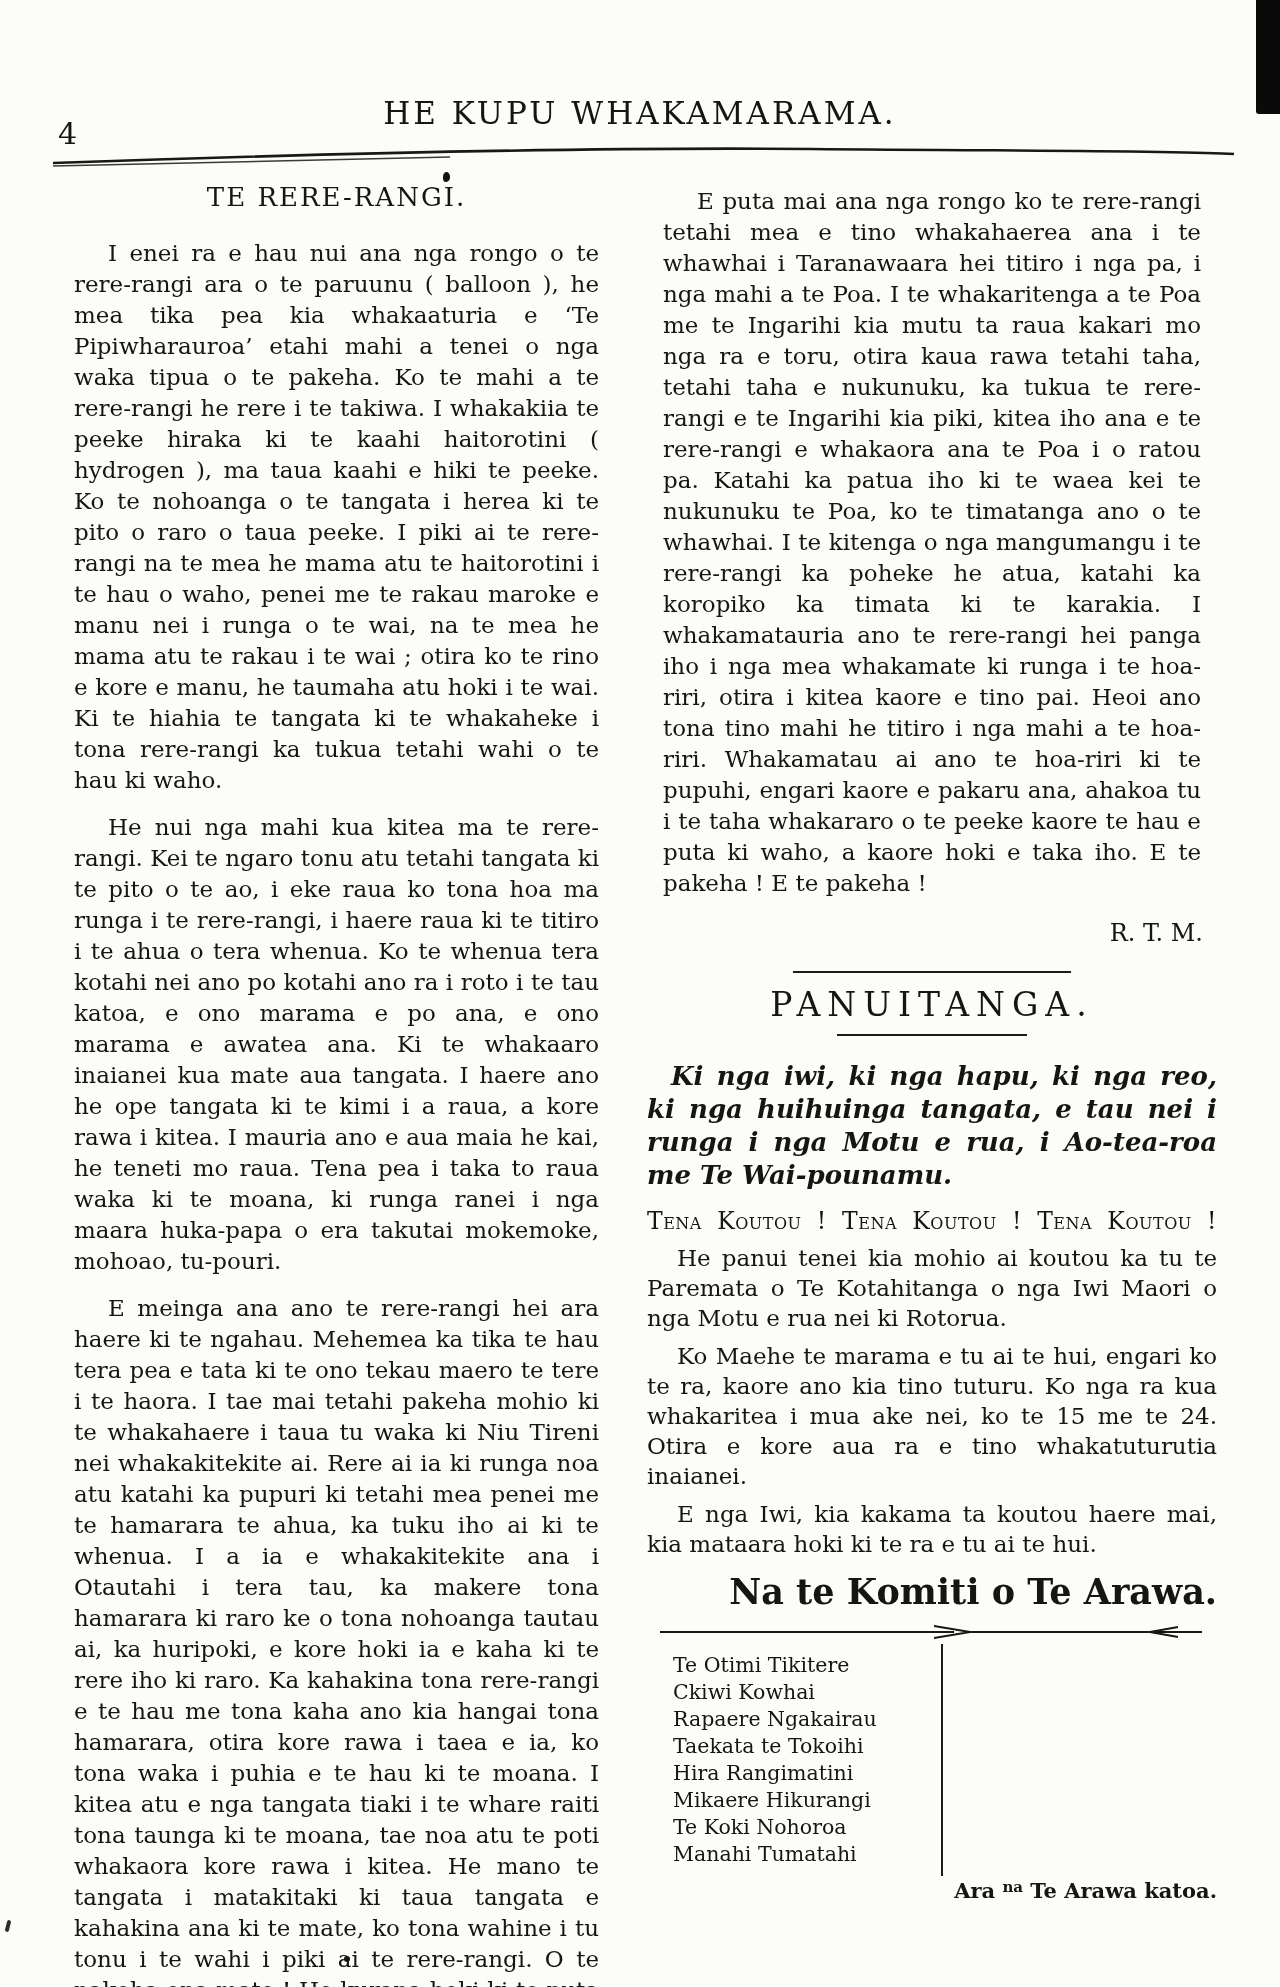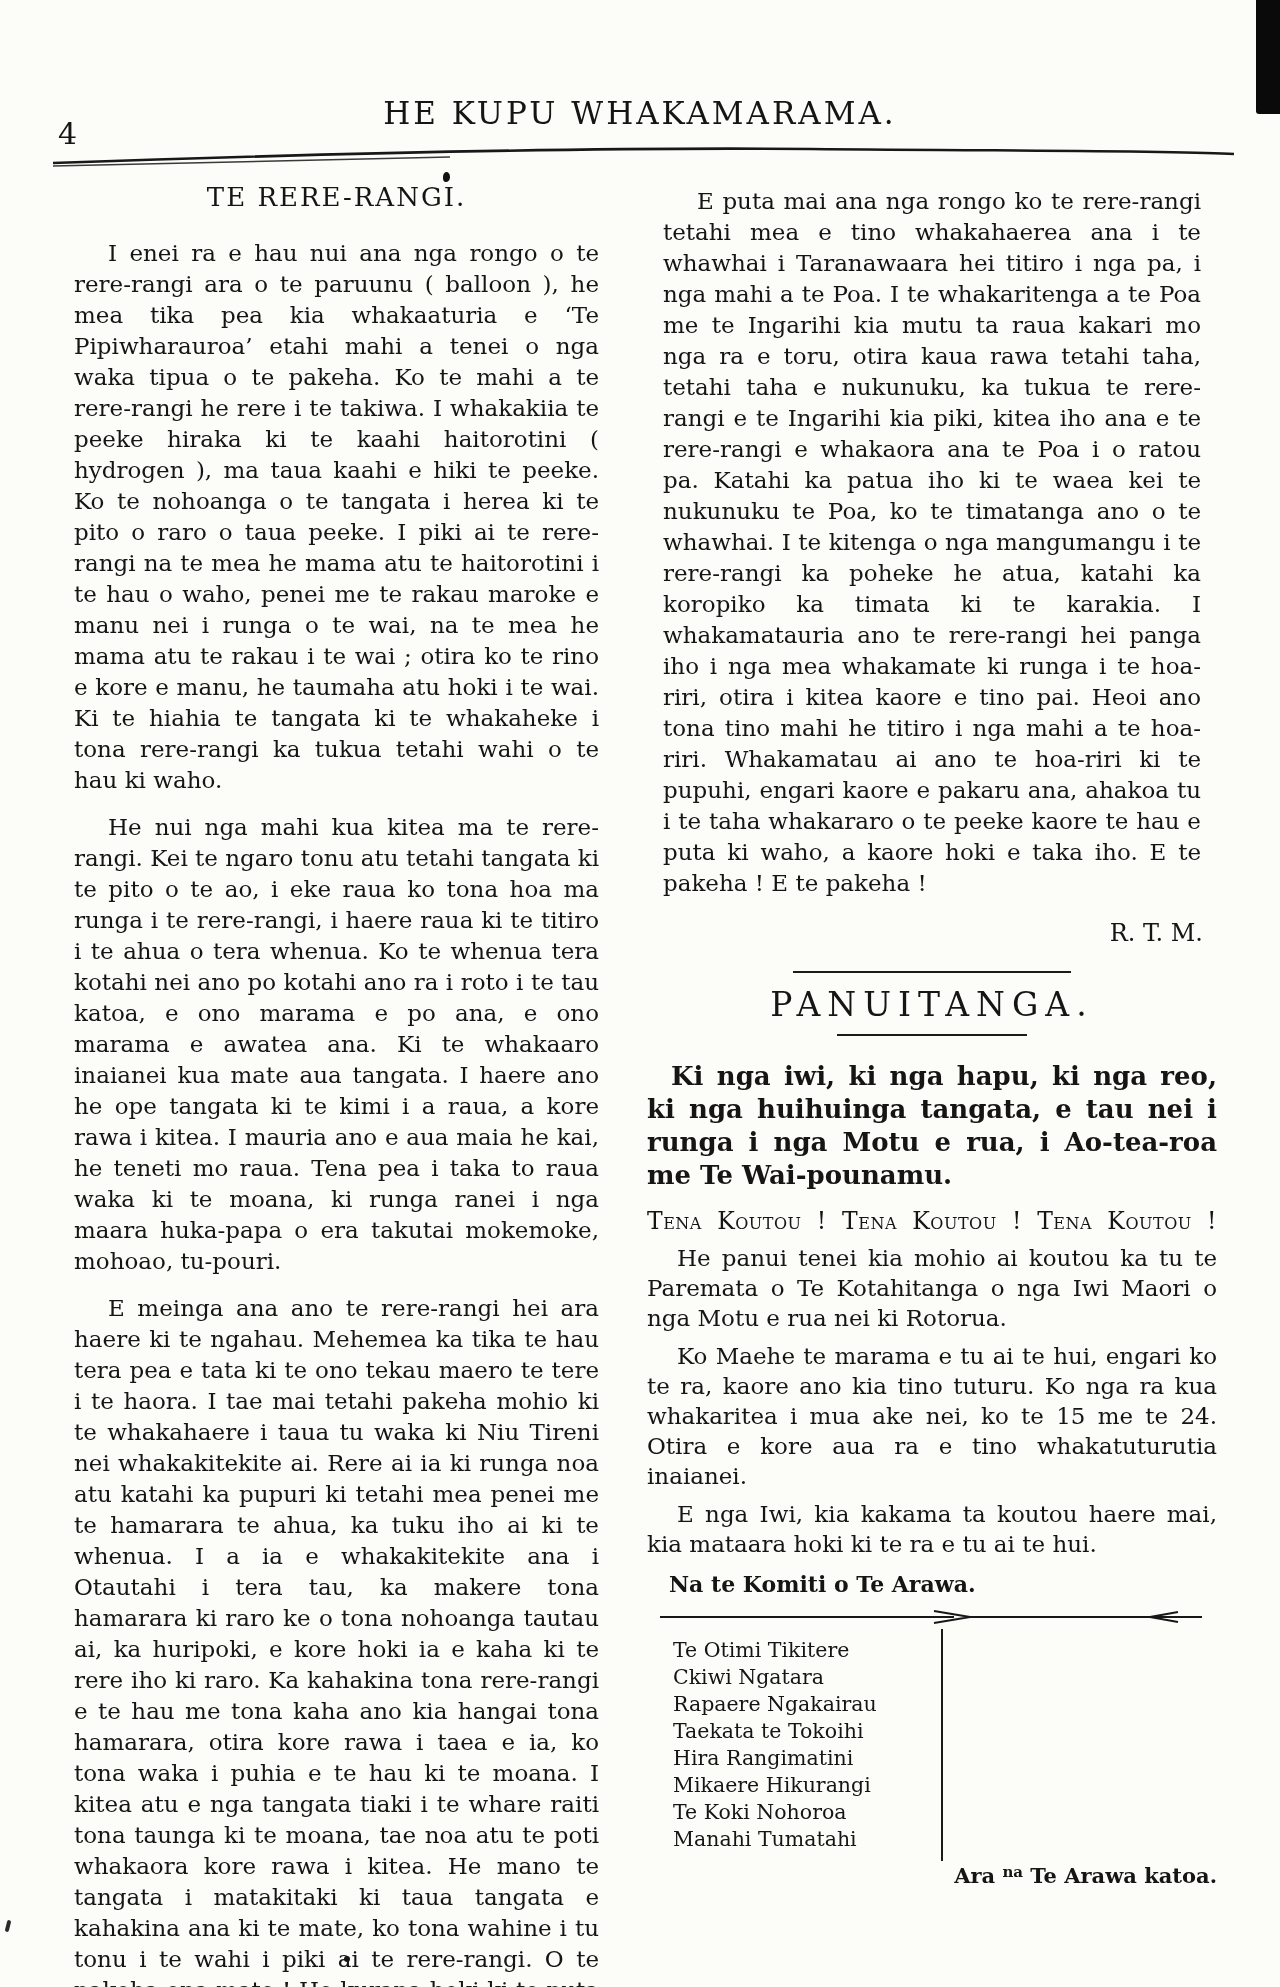--- a/index.html
+++ b/index.html
@@ -34,32 +34,32 @@
 
   .rule-short  { width:278px; height:2px; background:#1c1b1a; margin:20px auto 8px auto; }
   .panui-heading {
     text-align:center; font-size:33px; font-weight:normal;
     letter-spacing:7px; margin:12px 0 10px 0;
   }
   .rule-short2 { width:190px; height:2px; background:#1c1b1a; margin:0 auto; }
 
   .address {
     font-weight:bold; font-size:26px; line-height:33px;
-    text-align:justify; text-indent:24px; margin:24px 0 0 0;
+    text-align:justify; text-indent:24px; margin:24px 0 0 0;font-style:italic;
   }
   .greeting {
     font-variant:small-caps; font-size:23.5px; letter-spacing:0.5px;
     margin:15px 0 0 0; text-align:justify; text-align-last:justify;
   }
   p.panui-par {
     margin:8px 0 0 0; font-size:23px; line-height:30px;
     text-align:justify; text-indent:30px;
   }
   .closing   { text-align:center; font-size:23px; line-height:30px; margin:6px 0 0 46px; }
-  .committee { text-align:left; font-size:22px; font-weight:bold; margin:12px 0 0 22px; }
+  .committee { text-align:right; font-size:35px; font-weight:bold; margin:12px 0 0 22px; }
   .deco-rule { display:block; margin:10px auto 4px auto; }
 
   .names-table { display:flex; margin:4px 0 0 18px; }
   ul.names-col {
     list-style:none; margin:8px; padding:0;
     font-weight:normal; font-size:20.5px; line-height:27px;
   }
   ul.names-col.nleft  { width:260px; }
   .names-divider { width:2px; background:#1b1a19; margin-right:24px; }
   ul.names-col.nright { flex:1; }
@@ -132,21 +132,21 @@
     <svg class="deco-rule" width="552" height="18" viewBox="0 0 552 18">
       <path d="M4 10 H298" stroke="#171717" stroke-width="1.8" fill="none"></path>
       <path d="M278 4 L314 10 L278 16" stroke="#171717" stroke-width="1.8" fill="none"></path>
       <path d="M314 10 H546" stroke="#171717" stroke-width="1.8" fill="none"></path>
       <path d="M522 5 L494 10 L522 15" stroke="#171717" stroke-width="1.8" fill="none"></path>
     </svg>
 
     <div class="names-table">
       <ul class="names-col nleft">
         <li>Te Otimi Tikitere</li>
-        <li>Ckiwi Ngatara</li>
+        <li>Ckiwi Kowhai</li>
         <li>Rapaere Ngakairau</li>
         <li>Taekata te Tokoihi</li>
         <li>Hira Rangimatini</li>
         <li>Mikaere Hikurangi</li>
         <li>Te Koki Nohoroa</li>
         <li>Manahi Tumatahi</li>
       </ul>
       <div class="names-divider"></div>
     </div>
 

